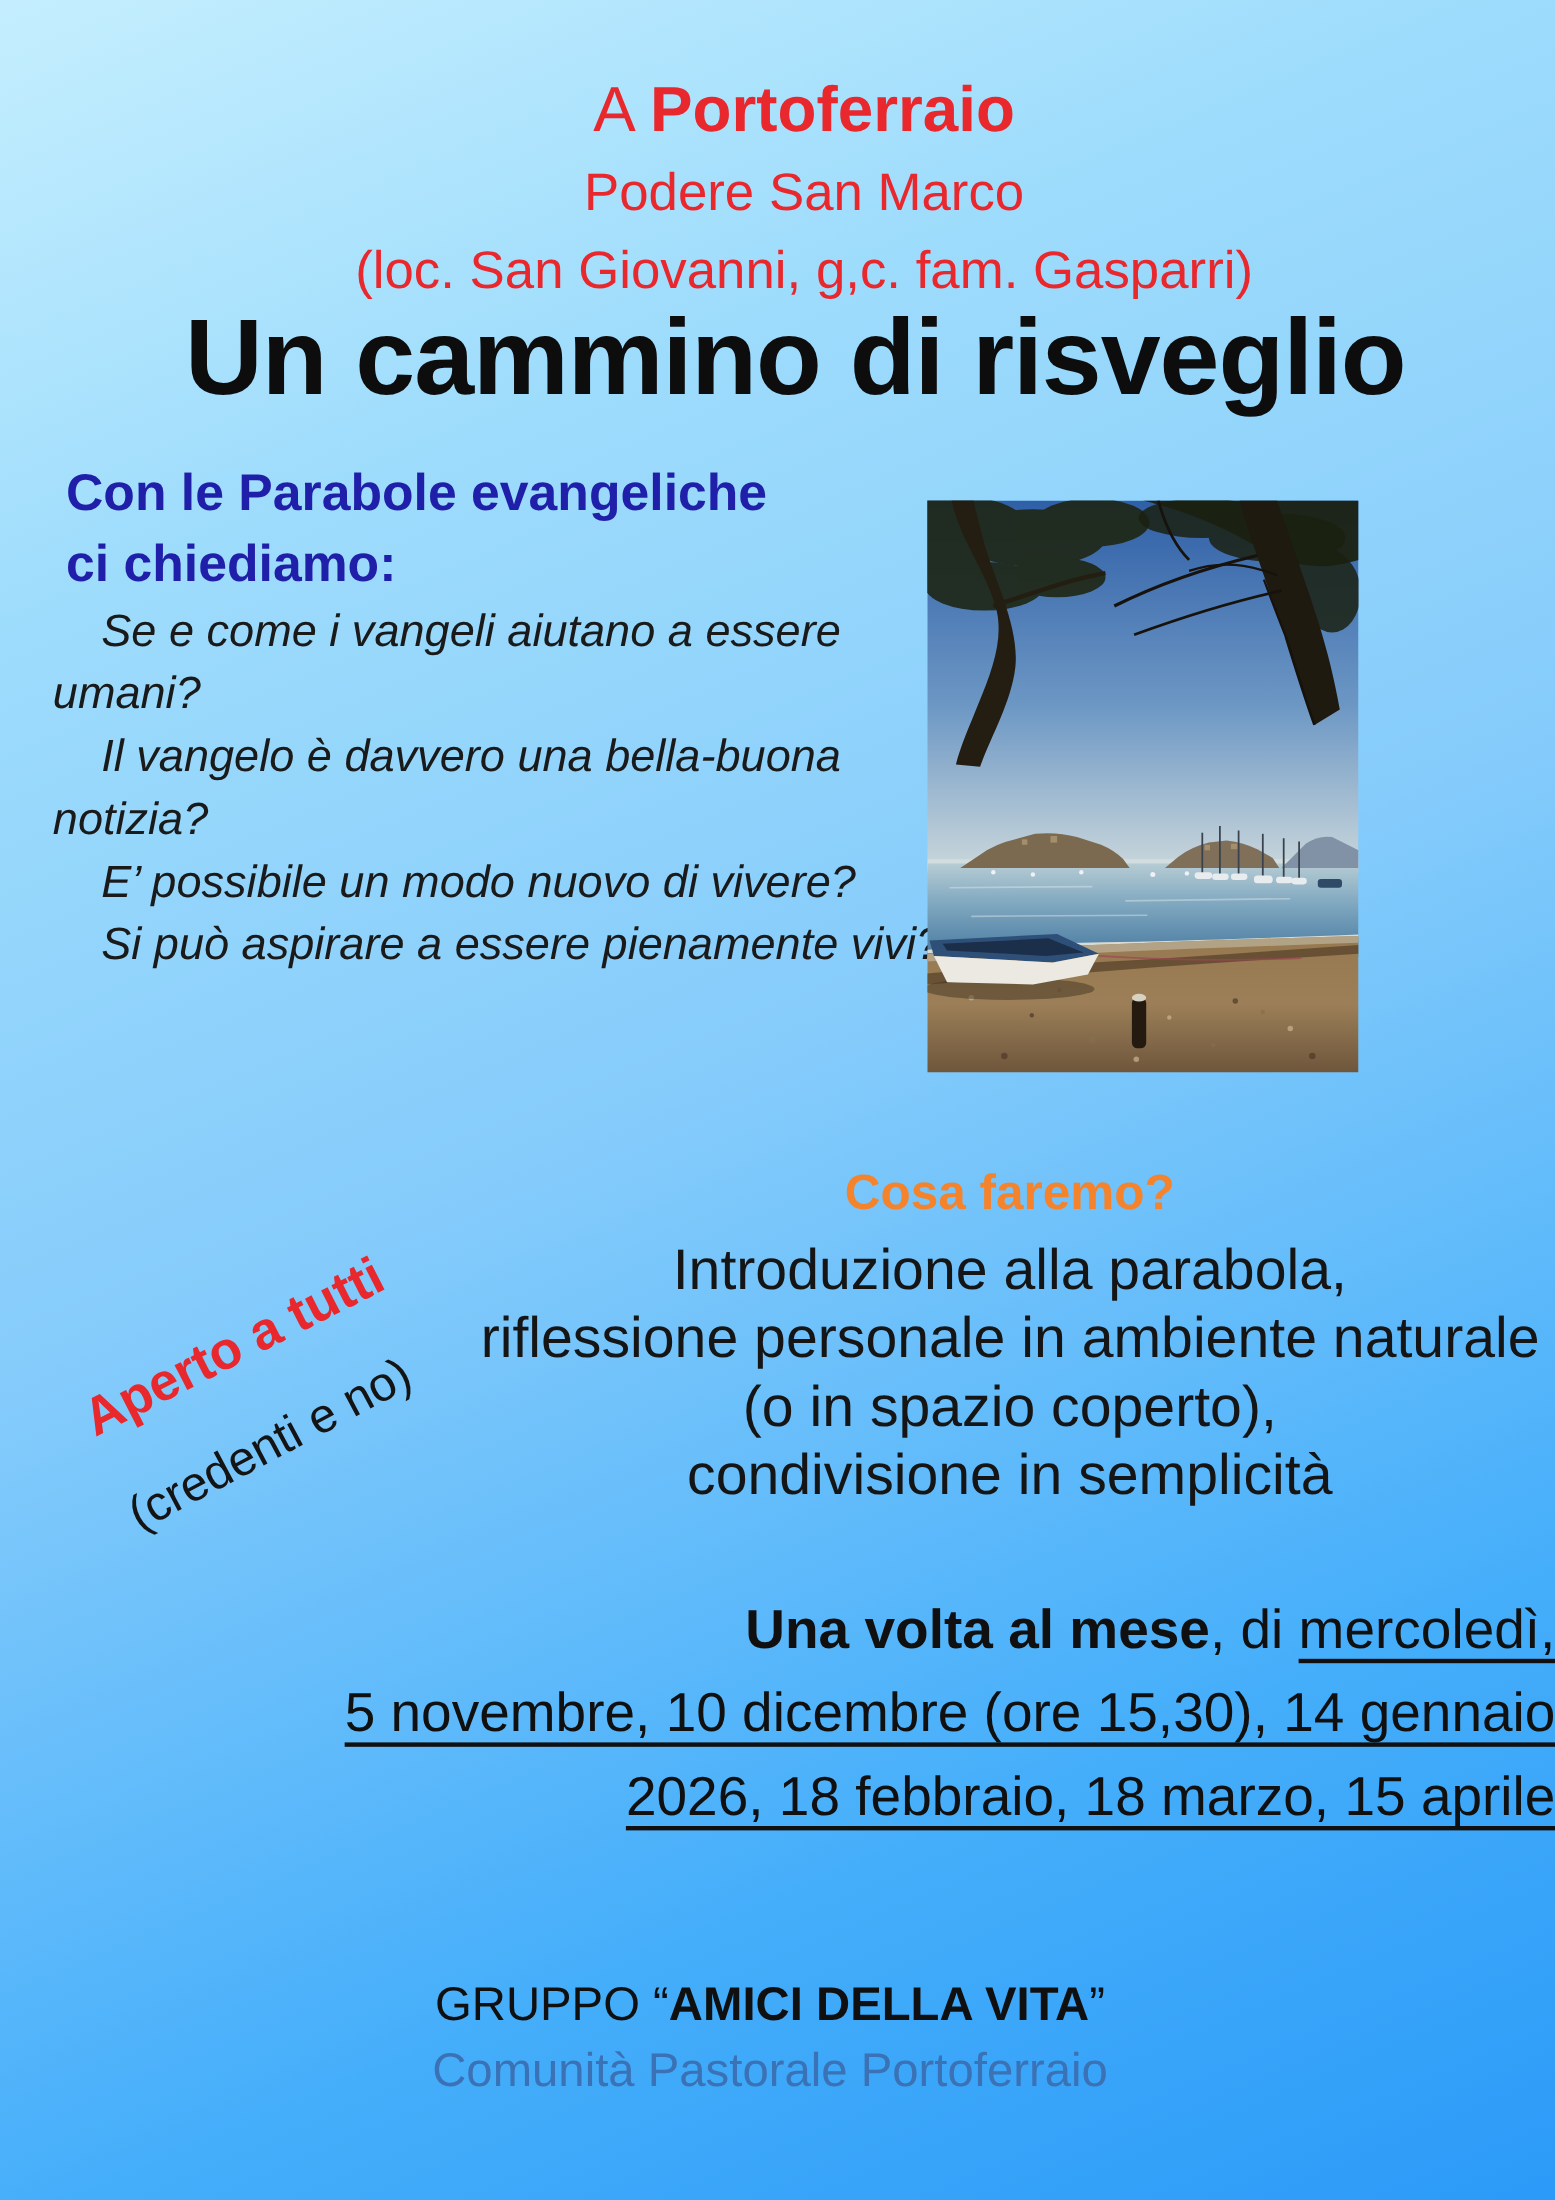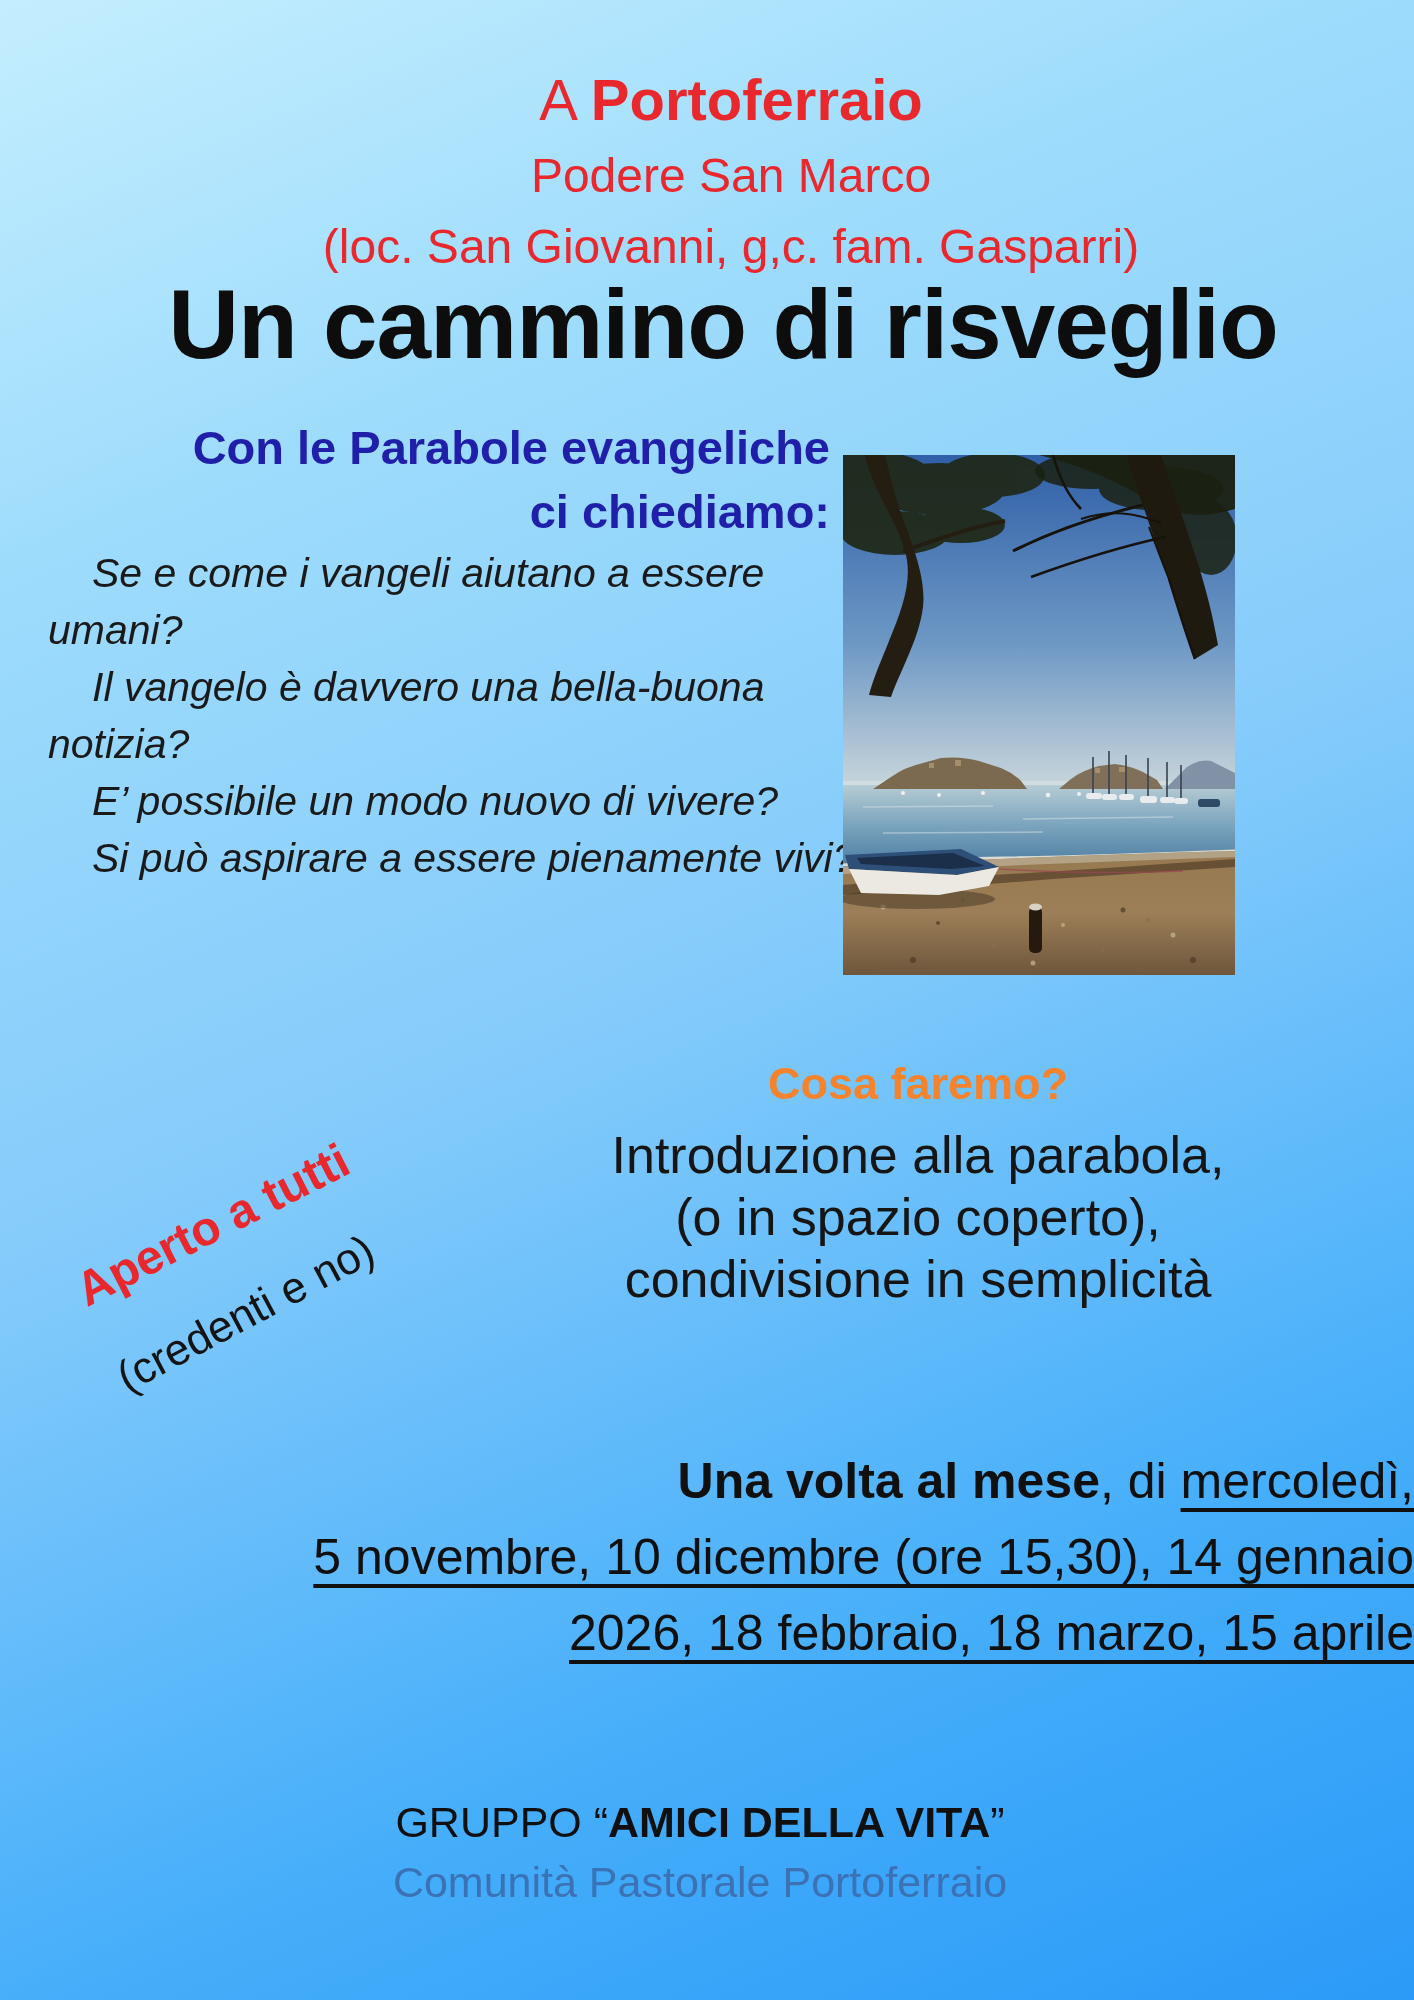--- a/index.html
+++ b/index.html
@@ -14,21 +14,21 @@
   .abs{position:absolute;}
   
   .hdr{left:48px;right:0;top:60px;text-align:center;color:var(--red,#e9282e);}
   .hdr-l1{font-size:58px;line-height:80px;font-weight:400;white-space:nowrap;}
   .hdr-l1 b{font-weight:700;}
   .hdr-l2,.hdr-l3{font-size:48px;line-height:71px;white-space:nowrap;}
   
   .title{left:0;width:100%;top:271px;text-align:center;font-size:98px;line-height:1.1;
          font-weight:700;color:#0d0d0d;letter-spacing:-1px;margin:0;white-space:nowrap;padding-left:16px;}
   
-  .intro-h{left:60px;width:770px;top:416px;text-align:right;color:var(--navy,#1f1fa9);
+  .intro-h{left:60px;width:770px;top:416px;text-align:left;color:var(--navy,#1f1fa9);
            font-weight:700;font-size:47px;line-height:64px;}
   .questions{left:48px;width:820px;top:545px;font-style:italic;font-size:41px;line-height:57px;color:#1a1a1a;}
   .questions p{margin:0;text-indent:44px;}
   
   .photo{left:843px;top:455px;width:392px;height:520px;margin:0;}
   .photo svg{display:block;width:100%;height:100%;}
   
   .program{left:437px;width:962px;top:1054px;text-align:center;}
   .program-h{color:var(--orange,#f5832c);font-weight:700;font-size:45px;line-height:60px;white-space:nowrap;margin-bottom:10px;}
   .program-lines div{font-size:52px;line-height:62px;color:#151515;white-space:nowrap;}
@@ -192,20 +192,21 @@
         <path d="M326 124 C318 104 312 88 306 72" stroke-width="2"></path>
         <path d="M210 0 C216 22 224 40 238 54" stroke-width="2.5"></path>
       </g>
     </svg>
   </figure>
 
   <section class="abs program">
     <div class="program-h">Cosa faremo?</div>
     <div class="program-lines">
       <div>Introduzione alla parabola,</div>
+      <div>riflessione personale in ambiente naturale</div>
       <div>(o in spazio coperto),</div>
       <div>condivisione in semplicità</div>
     </div>
   </section>
 
   <div class="abs open1">Aperto a tutti</div>
   <div class="abs open2">(credenti e no)</div>
 
   <section class="abs schedule">
     <div><b>Una volta al mese</b><span>, di </span><span class="u">mercoledì,</span></div>

